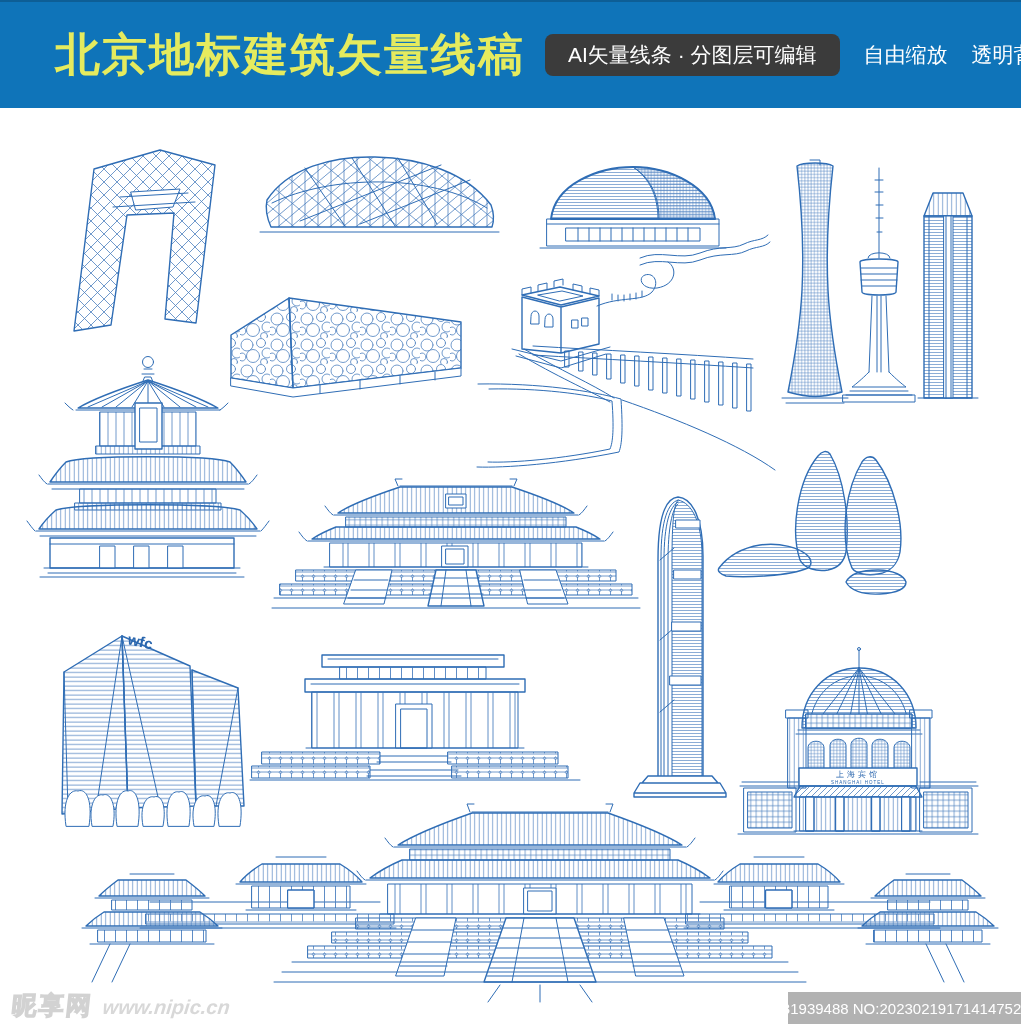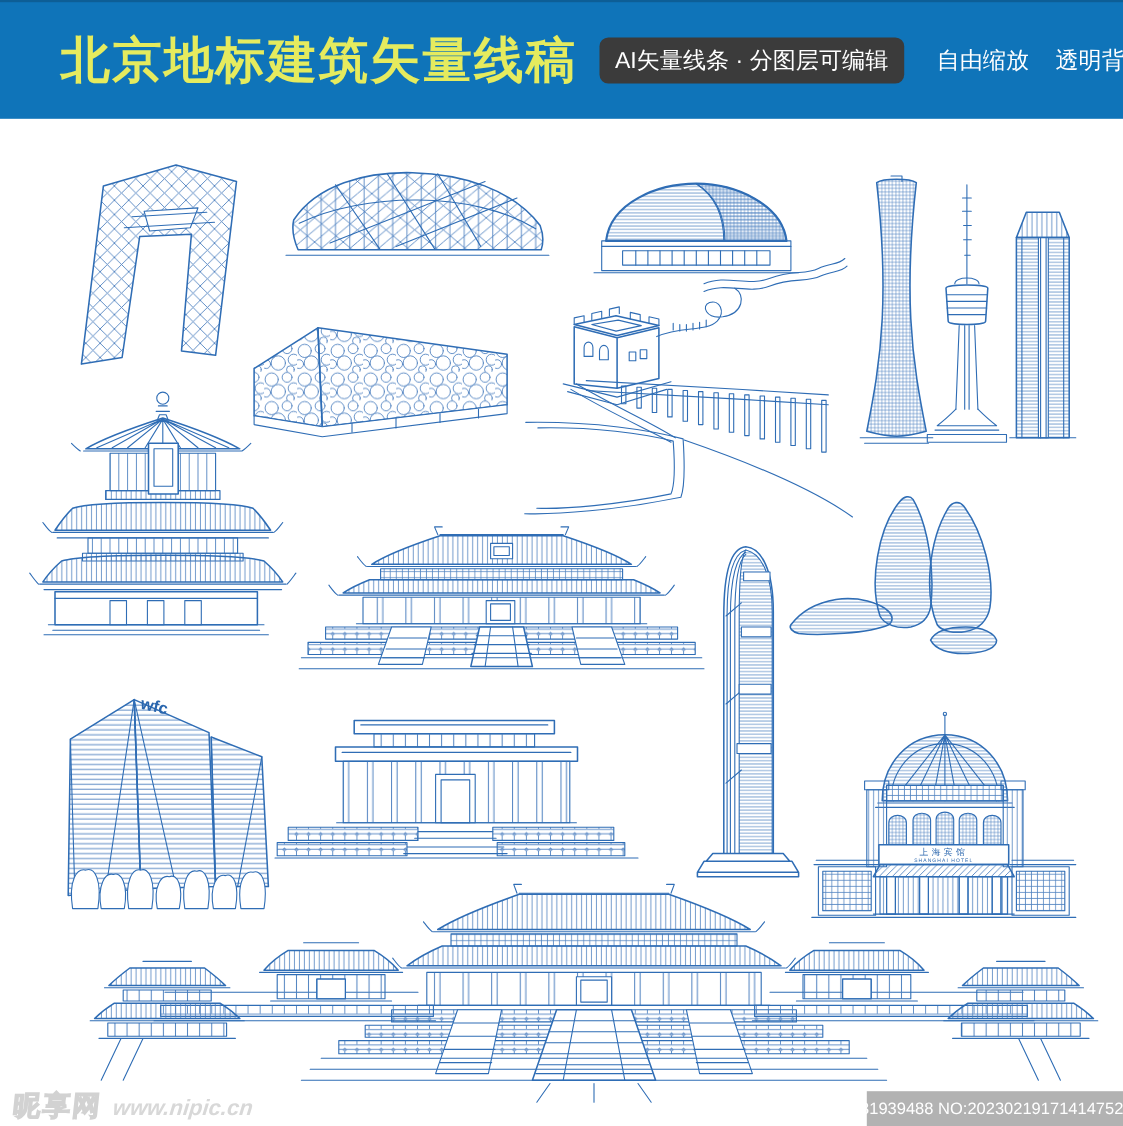--- a/index.html
+++ b/index.html
@@ -12,24 +12,24 @@
     position:absolute;left:0;top:0;width:1021px;height:108px;
     background:#0f74b9;display:flex;align-items:center;
     border-top:2px solid #0d5e96;box-sizing:border-box;
   }
   .topbar .title{
     margin-left:55px;font-size:45px;font-weight:bold;color:#e5eb5e;
     letter-spacing:2px;white-space:nowrap;
   }
   .topbar .badge{
     margin-left:20px;background:#3b3b3b;color:#ffffff;font-size:21px;
-    padding:7px 14px;border-radius:8px;white-space:nowrap;
+    padding:7px 23px;border-radius:8px;white-space:nowrap;
   }
   .topbar .feat{
-    margin-left:30px;color:#ffffff;font-size:21px;white-space:nowrap;
+    margin-left:24px;color:#ffffff;font-size:21px;white-space:nowrap;
   }
   .topbar .feat + .feat{margin-left:24px;}
   
   svg.art{position:absolute;left:0;top:0;}
   .art{stroke:#2f6db5;fill:none;stroke-width:1;stroke-linecap:round;stroke-linejoin:round;}
   .w2{stroke-width:1.4;} .w3{stroke-width:2;}
   .wh{fill:#ffffff;}
   .fX{fill:url(#pX13);} .fLat{fill:url(#pLat);} .fBub{fill:url(#pBub);}
   .fH3{fill:url(#pH3);} .fH45{fill:url(#pH45);}
   .fV45{fill:url(#pV45);} .fV8{fill:url(#pV8);} .fV11{fill:url(#pV11);}

